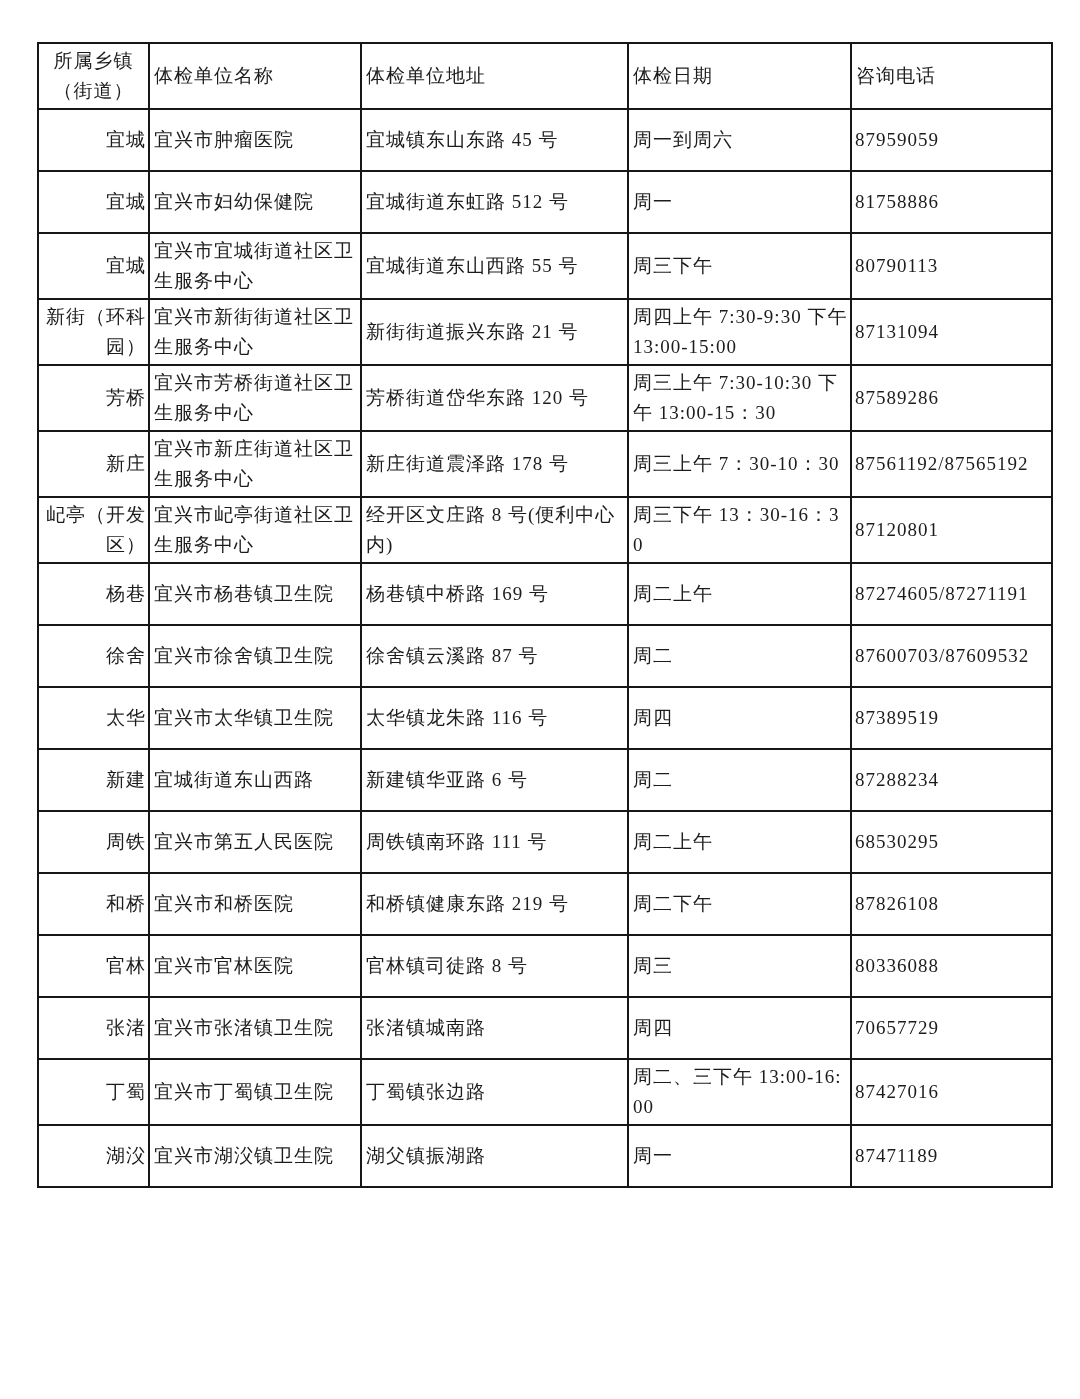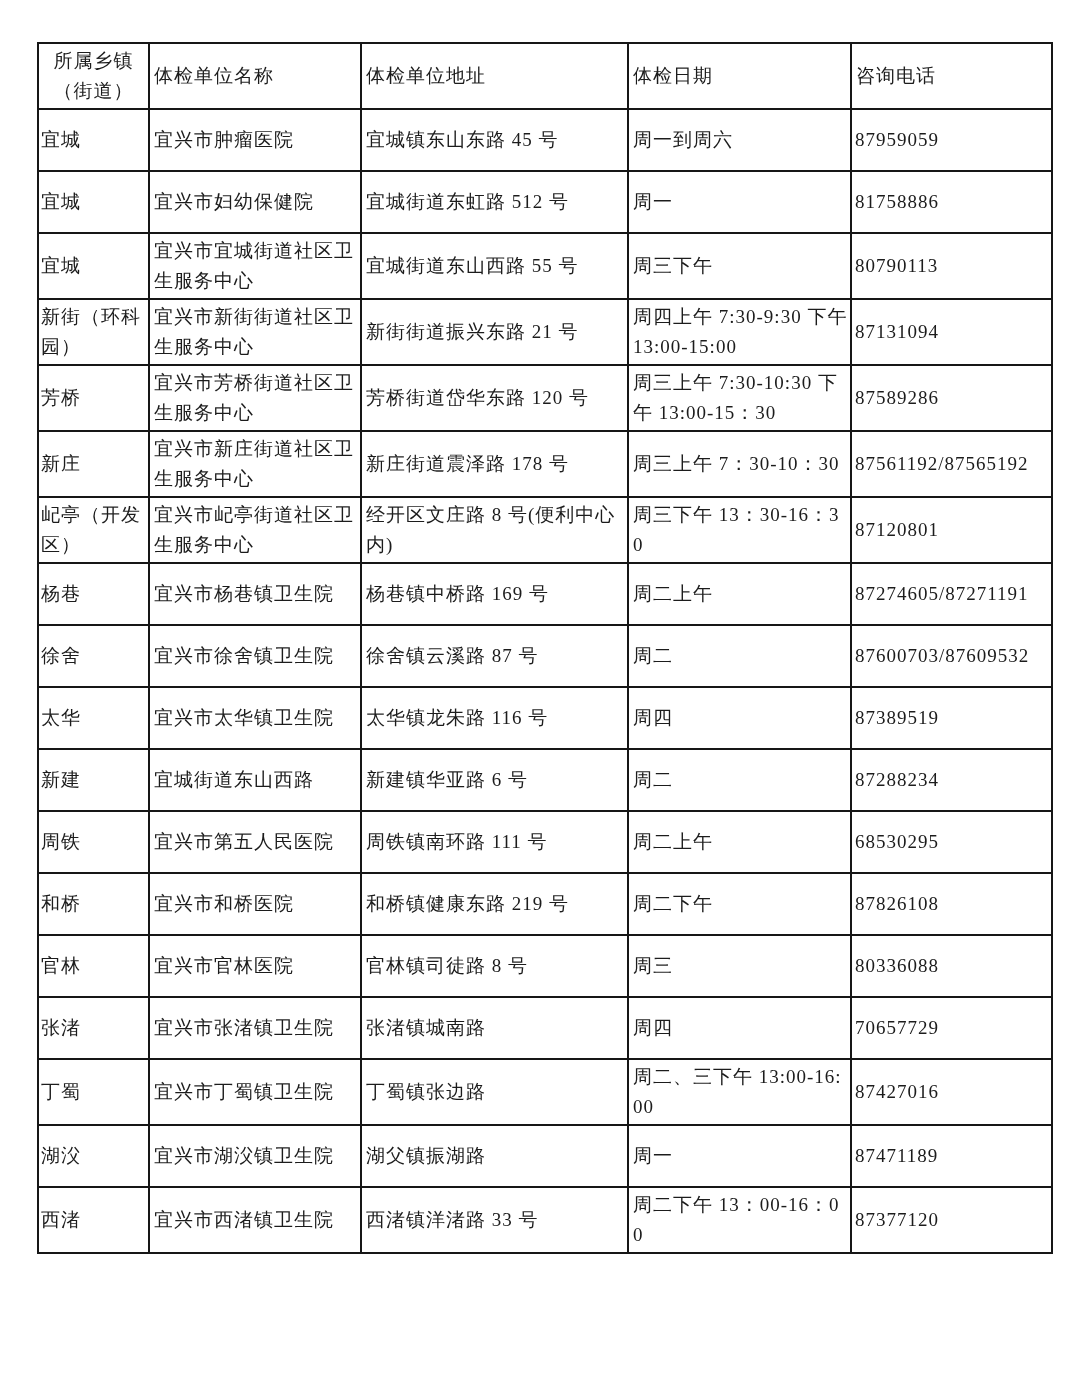--- a/index.html
+++ b/index.html
@@ -37,21 +37,21 @@
     padding: 2px 2px 2px 4px;
     overflow: hidden;
   }
   th { height: 66px; }
   td { height: 62px; }
   th.town-hd {
     text-align: center;
     white-space: pre-line;
     padding-left: 2px;
   }
-  td.town { text-align: left; padding-left: 2px; }
+  td.town { text-align: right; padding-left: 2px; }
   td.date { word-break: break-all; padding-right: 0; }
   td.phone { padding-left: 3px; padding-right: 0; }
 </style>
 </head>
 <body>
 
 <div class="table-wrap">
   <table class="checkup-table">
     <colgroup>
       <col class="c1">
@@ -183,22 +183,15 @@
           <td class="date">周二、三下午 13:00-16:00</td>
           <td class="phone">87427016</td>
         </tr>
         <tr>
           <td class="town">湖㳇</td>
           <td class="name">宜兴市湖㳇镇卫生院</td>
           <td class="address">湖父镇振湖路</td>
           <td class="date">周一</td>
           <td class="phone">87471189</td>
         </tr>
-        <tr>
-          <td class="town">西渚</td>
-          <td class="name">宜兴市西渚镇卫生院</td>
-          <td class="address">西渚镇洋渚路 33 号</td>
-          <td class="date">周二下午 13：00-16：00</td>
-          <td class="phone">87377120</td>
-        </tr>
       </tbody>
   </table>
 </div>
 
 </body></html>

